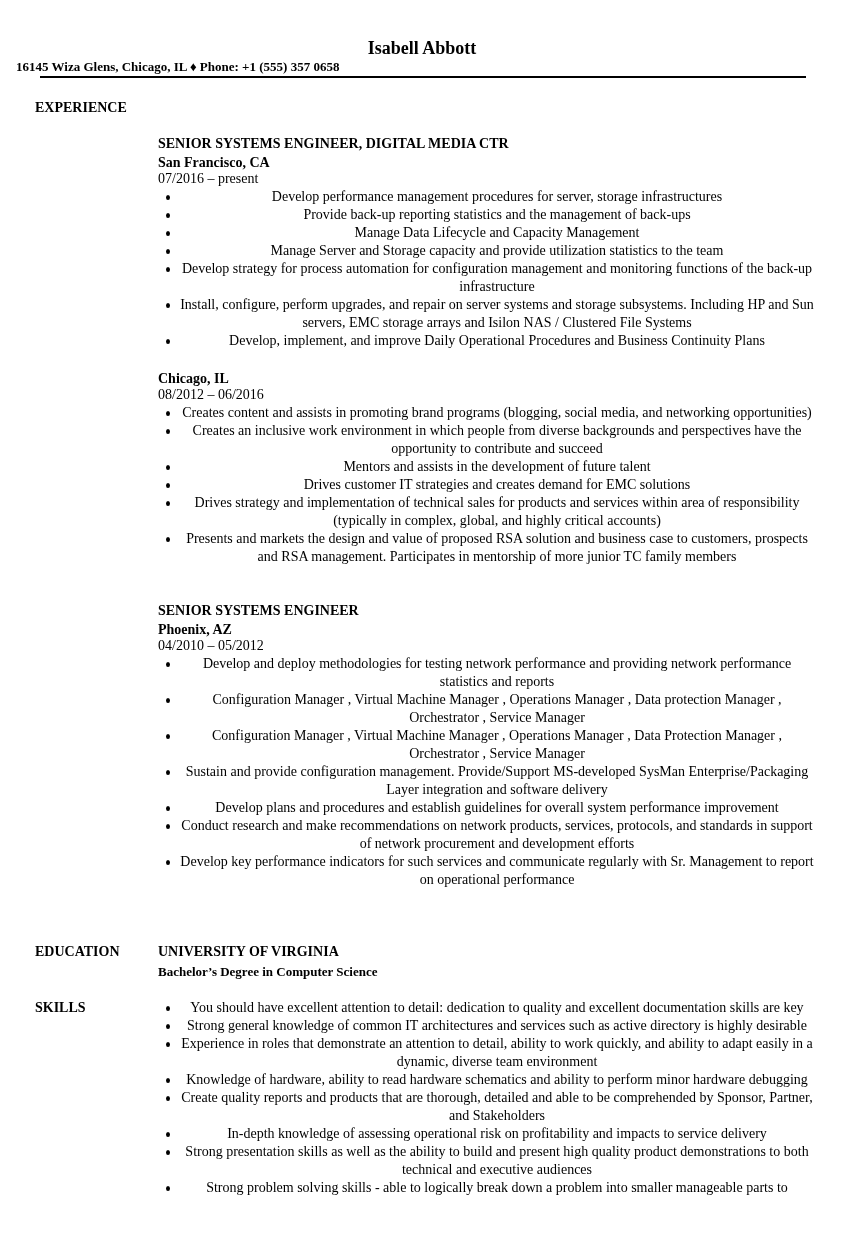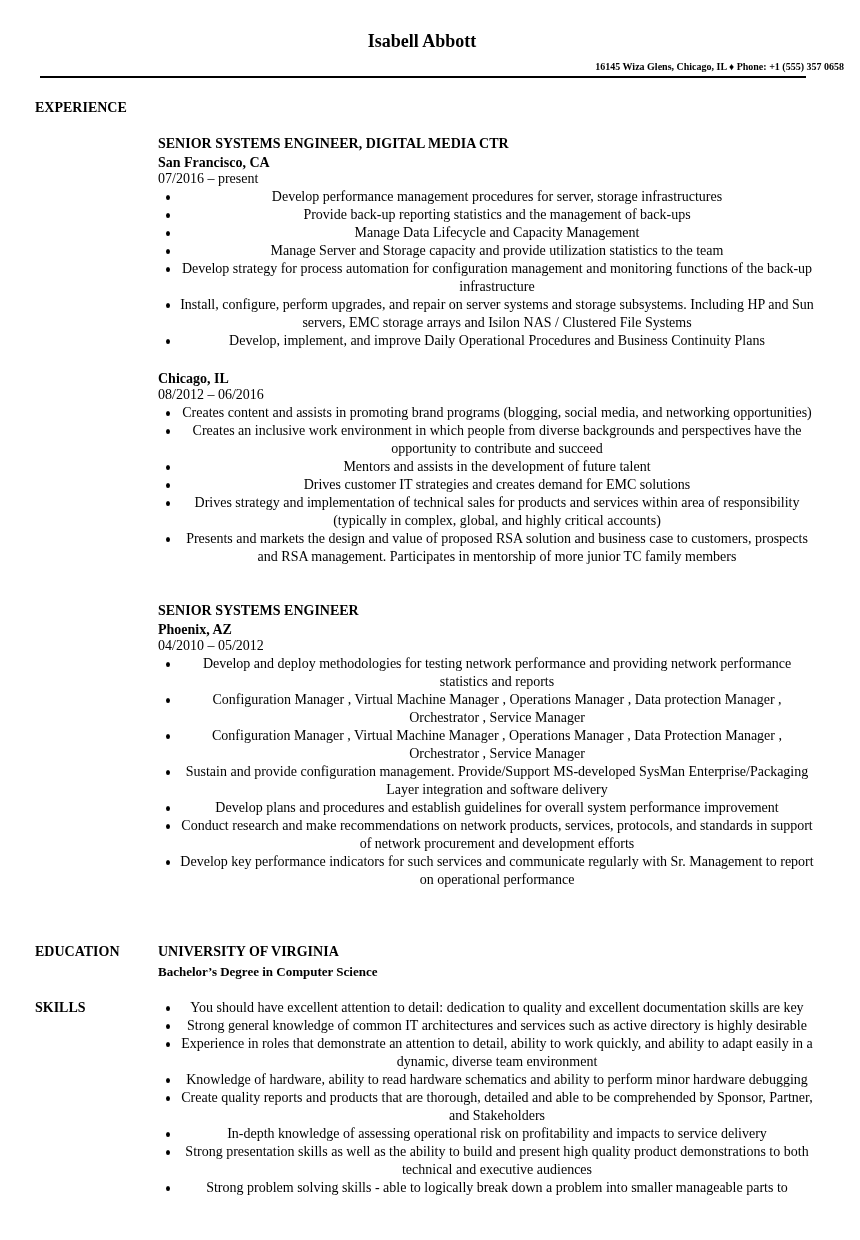--- a/index.html
+++ b/index.html
@@ -12,37 +12,38 @@
       height: 1240px;
       overflow: hidden;
       position: relative;
       font-family: "Liberation Serif", "DejaVu Serif", serif;
       color: #000;
       font-size: 14px;
       line-height: 18px;
     }
     .header-name {
       position: absolute;
-      top: 30px;
+      top: 37px;
       left: 0;
       width: 844px;
       text-align: center;
       font-weight: bold;
       font-size: 18px;
       line-height: 22px;
     }
     .header-contact {
       position: absolute;
       top: 58px;
       left: 0;
       width: 844px;
-      text-align: right;
-      font-weight: bold;
-      font-size: 10px;
-      line-height: 18px;
+      text-align: left;
+      font-weight: bold;
+      font-size: 13px;
+      line-height: 18px;
+      padding-left: 16px;
     }
     .rule {
       position: absolute;
       top: 76px;
       left: 40px;
       width: 766px;
       height: 2px;
       background: #000;
     }
     .section {

